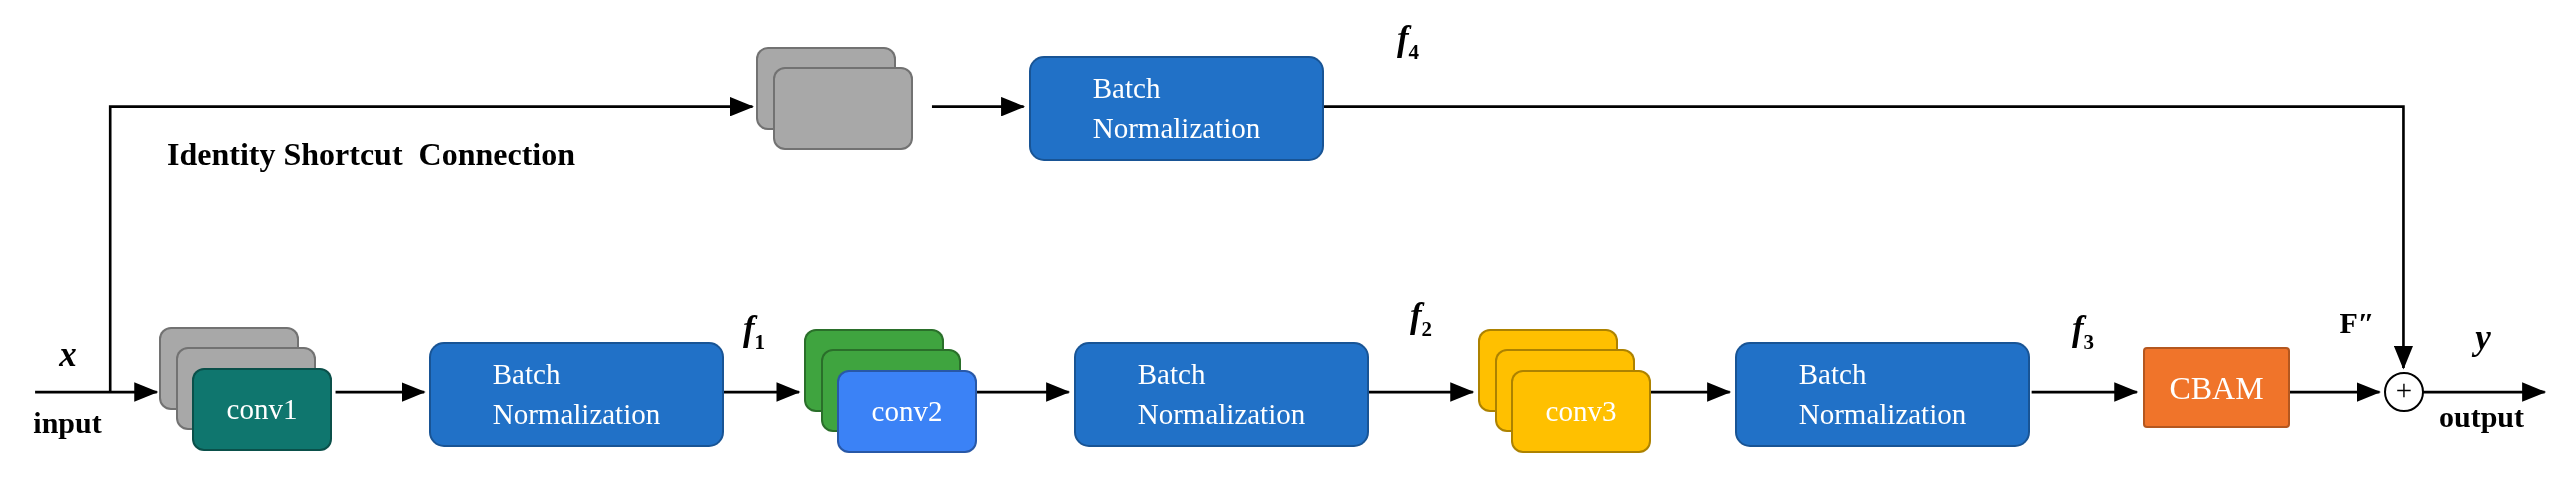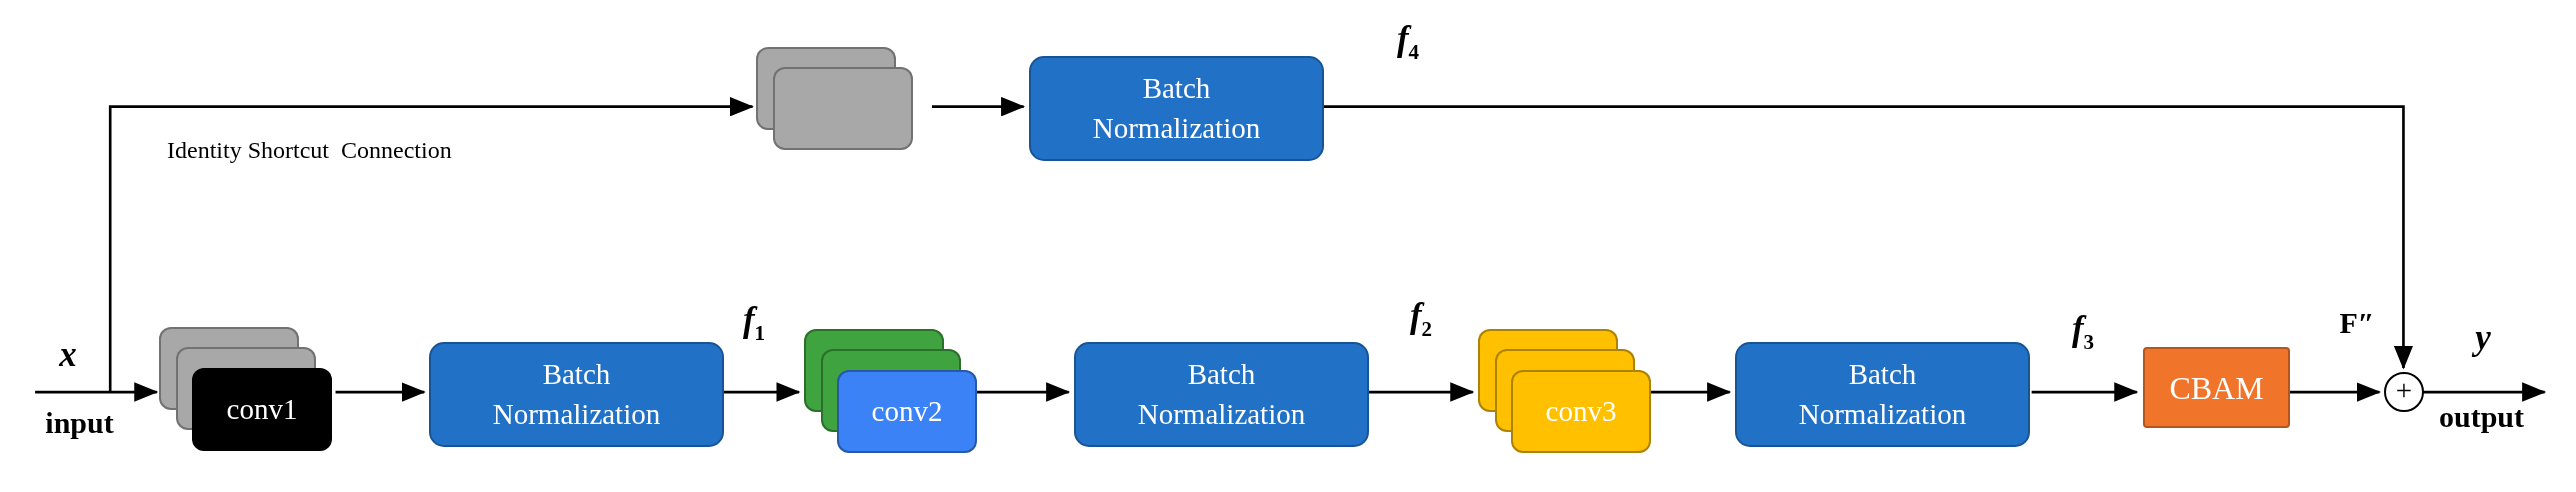--- a/index.html
+++ b/index.html
@@ -26,21 +26,21 @@
   .stack-label{color:#fff;font-size:29px;line-height:1;}
 
   
   .bn{
     position:absolute;width:295px;height:105px;
     border-radius:15px;border:2.3px solid rgba(0,0,0,0.25);
     box-sizing:border-box;
     display:flex;align-items:center;justify-content:center;
     color:#fff;
   }
-  .bn-label{font-size:29px;line-height:1.35;text-align:center;white-space:pre-line;}
+  .bn-label{font-size:29px;line-height:1.35;text-align:left;white-space:pre-line;}
   .cbam{
     position:absolute;width:147px;height:81px;
     border-radius:4px;border:2.3px solid rgba(0,0,0,0.25);
     box-sizing:border-box;
     display:flex;align-items:center;justify-content:center;
     color:#fff;
   }
   .cbam-label{font-size:32px;line-height:1;}
 
   
@@ -49,21 +49,21 @@
     border:2.3px solid #000;border-radius:50%;background:#fff;
     display:flex;align-items:center;justify-content:center;
   }
   .adder-plus{font-size:29px;line-height:1;margin-top:-2.3px;color:#000;}
 
   
   .lbl{position:absolute;color:#000;text-align:center;}
   .math{font-style:italic;font-weight:bold;font-size:35px;line-height:1;}
   .msub{font-weight:bold;font-size:21px;vertical-align:-9px;line-height:1;}
   .bold-lbl{font-weight:bold;font-size:30px;line-height:1;}
-  .shortcut-lbl{font-weight:normal;font-size:24px;line-height:1;white-space:pre;text-align:right;}
+  .shortcut-lbl{font-weight:bold;font-size:32px;line-height:1;white-space:pre;text-align:right;}
   .fprime{font-weight:bold;font-size:30px;line-height:1;}
 </style>
 </head>
 <body>
 
 <div id="diagram">
 
   <svg id="connectors" viewBox="0 0 3426 655" xmlns="http://www.w3.org/2000/svg">
     <defs>
       <marker id="arrow" markerUnits="userSpaceOnUse" markerWidth="34" markerHeight="26" refX="30" refY="13" orient="auto">
@@ -93,21 +93,21 @@
   </div>
 
   <div class="bn" style="left: 1029px; top: 56px; background-color: rgb(33, 113, 199);">
     <span class="bn-label">Batch
 Normalization</span>
   </div>
 
   <div class="stack" style="left:159px;top:327px;">
     <div class="sbox b1" style="background-color: rgb(168, 168, 168);"></div>
     <div class="sbox b2" style="background-color: rgb(168, 168, 168);"></div>
-    <div class="sbox b3" style="background-color: #000000; text-decoration: underline;">
+    <div class="sbox b3" style="background-color: #0f766e;">
       <span class="stack-label">conv1</span>
     </div>
   </div>
 
   <div class="bn" style="left: 429px; top: 342px; background-color: rgb(33, 113, 199);">
     <span class="bn-label">Batch
 Normalization</span>
   </div>
 
   <div class="stack" style="left:804px;top:329px;">
@@ -142,23 +142,23 @@
 
   <div class="adder">
     <span class="adder-plus">+</span>
   </div>
 
   <div class="lbl shortcut-lbl" style="left:167px;top:138px;">Identity Shortcut  Connection</div>
 
   <div class="lbl" style="left:38px;top:337px;width:60px;">
     <span class="math">x</span>
   </div>
-  <div class="lbl bold-lbl" style="left:23px;top:408px;width:113px;">input</div>
+  <div class="lbl bold-lbl" style="left:11px;top:408px;width:113px;">input</div>
 
-  <div class="lbl" style="left:720px;top:302px;width:68px;">
+  <div class="lbl" style="left:720px;top:311px;width:68px;">
     <span class="math">f</span><span class="msub">1</span>
   </div>
   <div class="lbl" style="left:1387px;top:298px;width:68px;">
     <span class="math">f</span><span class="msub">2</span>
   </div>
   <div class="lbl" style="left:2049px;top:311px;width:68px;">
     <span class="math">f</span><span class="msub">3</span>
   </div>
   <div class="lbl" style="left:1374px;top:21px;width:68px;">
     <span class="math">f</span><span class="msub">4</span>

